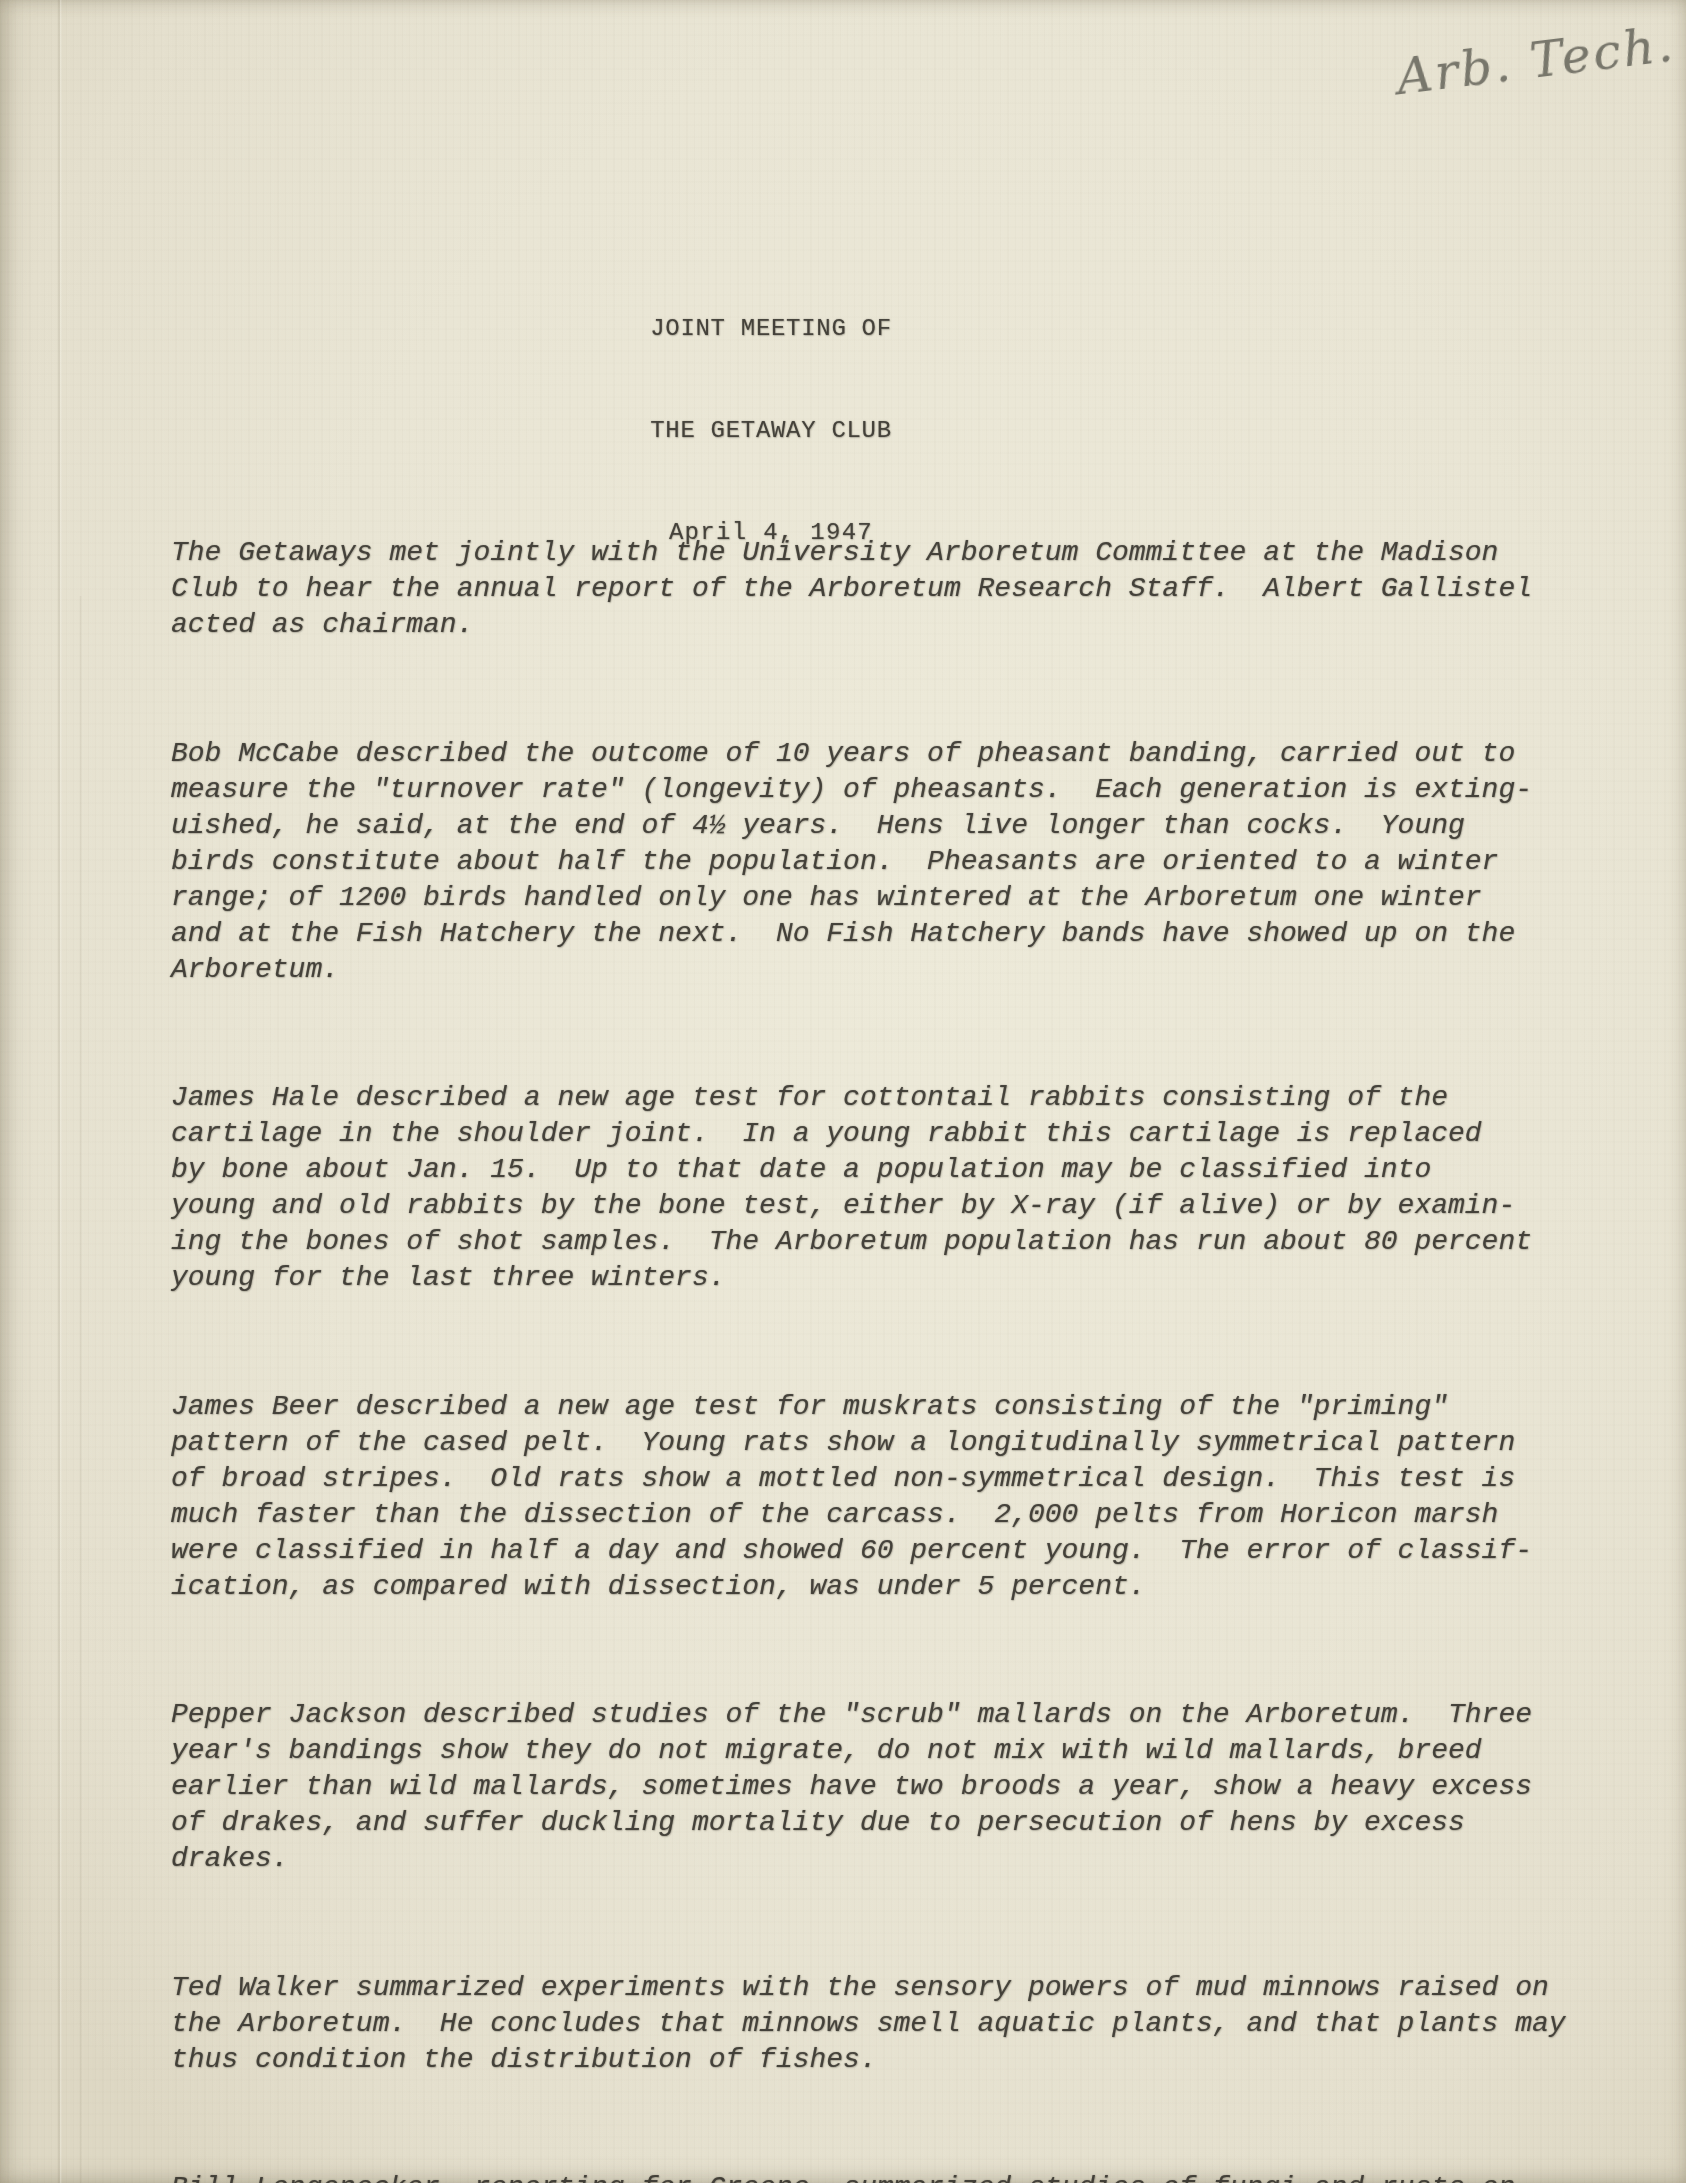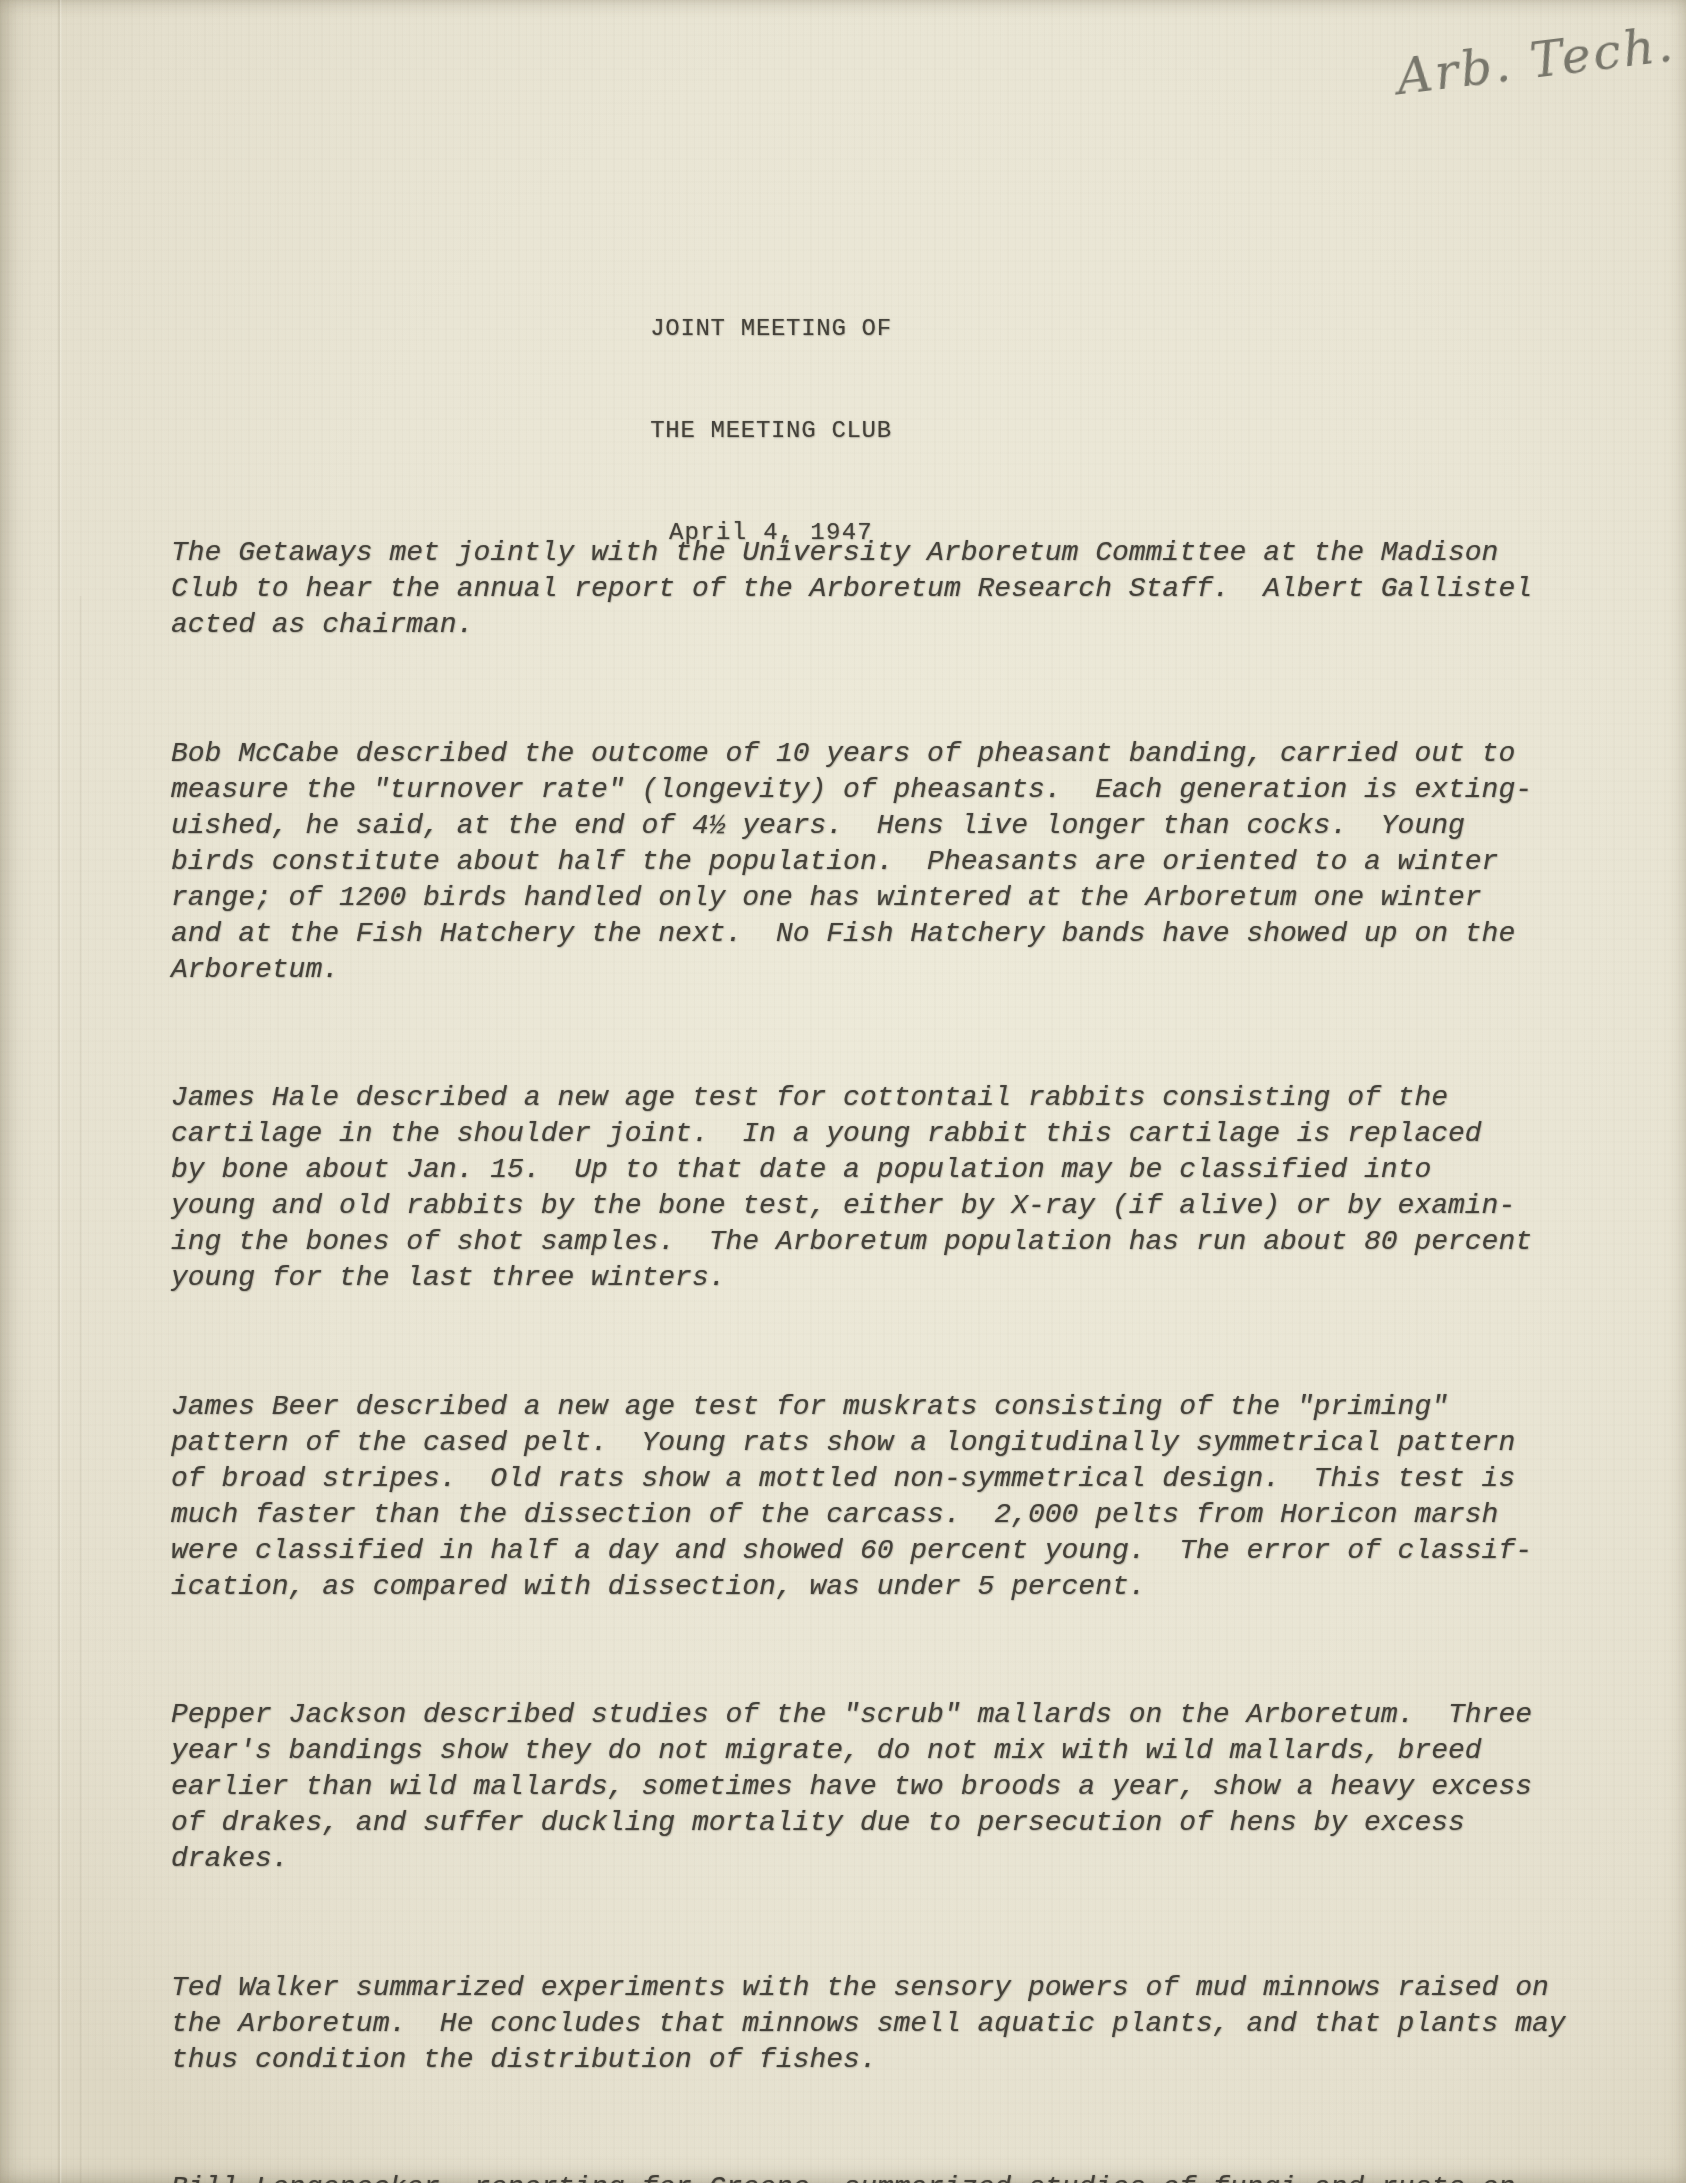--- a/index.html
+++ b/index.html
@@ -76,21 +76,21 @@
 
 <div class="page">
 
   <div class="crease"></div>
   <div class="crease2"></div>
 
   <div class="annotation">Arb. Tech.</div>
 
   <div class="title-block typed">
     <div>JOINT MEETING OF</div>
-    <div>THE MEETING CLUB</div>
+    <div>THE GETAWAY CLUB</div>
     <span class="doc-date">April 4, 1947</span>
   </div>
 
   <div class="body-text typed">
     <p>The Getaways met jointly with the University Arboretum Committee at the Madison
 Club to hear the annual report of the Arboretum Research Staff.  Albert Gallistel
 acted as chairman.</p>
     <p>Bob McCabe described the outcome of 10 years of pheasant banding, carried out to
 measure the "turnover rate" (longevity) of pheasants.  Each generation is exting-
 uished, he said, at the end of 4½ years.  Hens live longer than cocks.  Young

